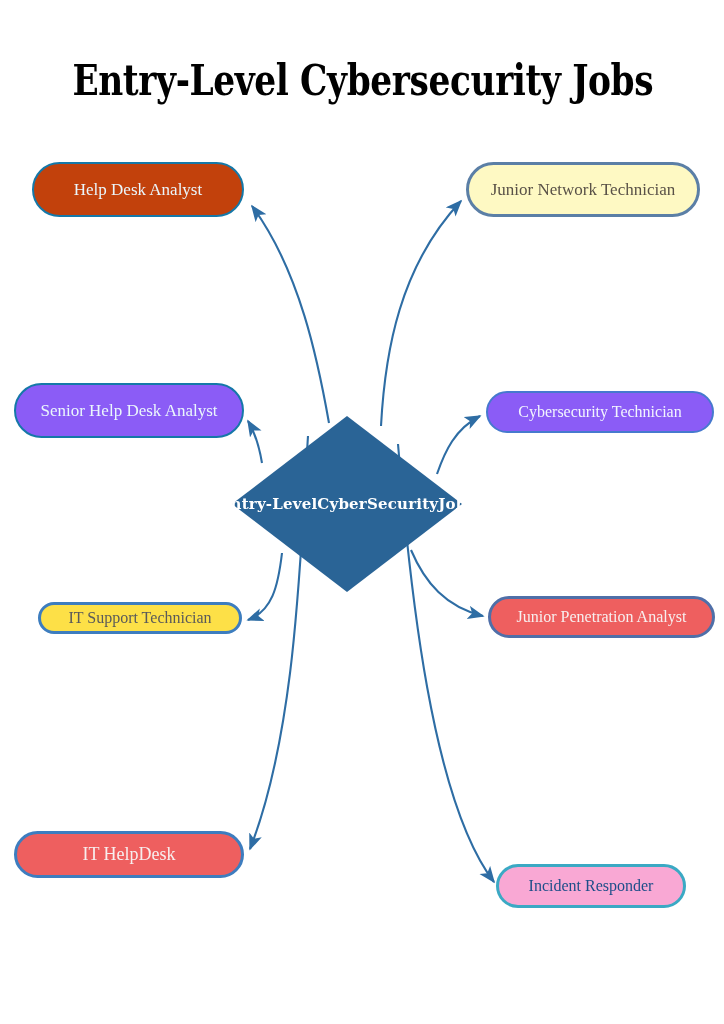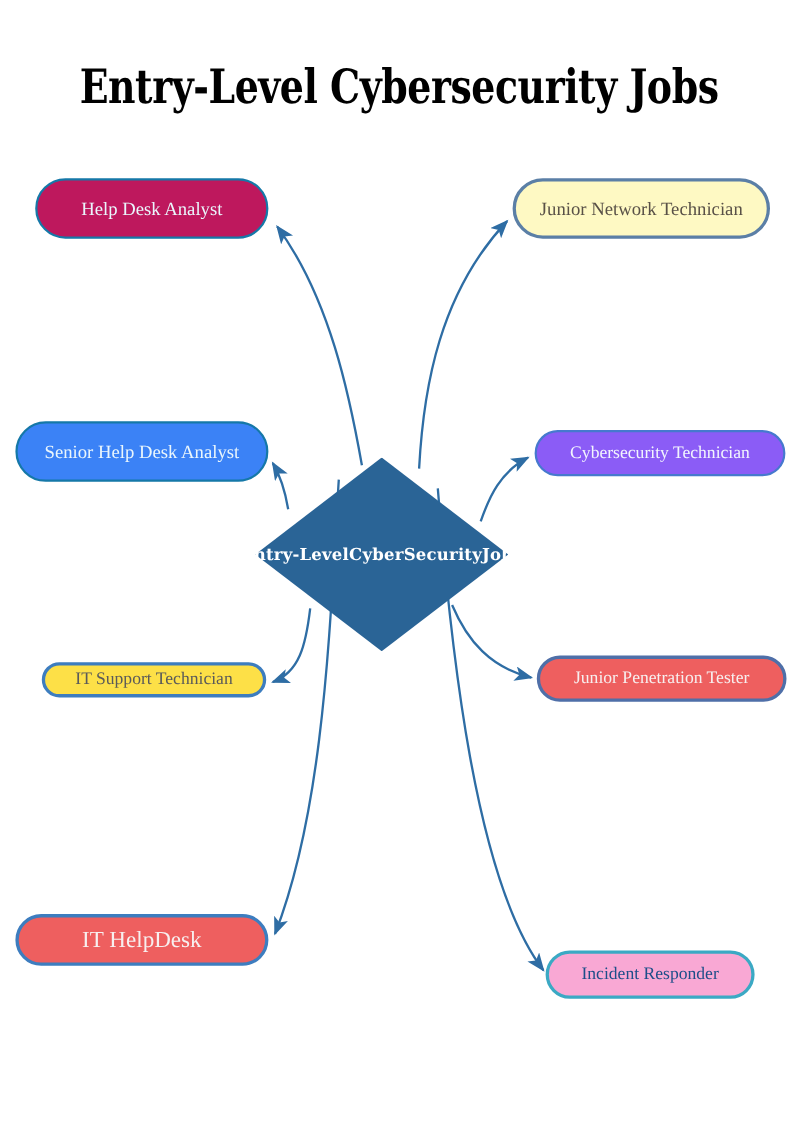--- a/index.html
+++ b/index.html
@@ -96,52 +96,52 @@
     border-radius: 28px;
     border-style: solid;
     text-align: center;
     white-space: nowrap;
     font-family: "Liberation Serif", "DejaVu Serif", serif;
   }
 
   
   .n-help-desk-analyst {
     left: 32px;  top: 131px;  width: 212px; height: 55px;
-    background: #be185d; border: 2px solid #1578A8;
+    background: #c2410c; border: 2px solid #1578A8;
     color: #EAF6FC; font-size: 17px;
   }
   .n-junior-network-technician {
     left: 466px; top: 131px;  width: 234px; height: 55px;
     background: #fef9c3; border: 3px solid #5B7FA6;
     color: #595147; font-size: 17px;
   }
   .n-senior-help-desk-analyst {
     left: 14px;  top: 352px;  width: 230px; height: 55px;
-    background: #3b82f6; border: 2px solid #1578A8;
+    background: #8b5cf6; border: 2px solid #1578A8;
     color: #EAF6FC; font-size: 17px;
   }
   .n-cybersecurity-technician {
     left: 486px; top: 360px;  width: 228px; height: 42px;
     background: #8b5cf6; border: 2px solid #4679CE;
     color: #F2F5FE; font-size: 16px; border-radius: 22px;
   }
   .n-it-support-technician {
     left: 38px;  top: 571px;  width: 204px; height: 32px;
     background: #fde047; border: 3px solid #3D7DBF;
     color: #5A5A5A; font-size: 16px; border-radius: 22px; text-align: right;
   }
   .n-junior-penetration-tester {
     left: 488px; top: 565px;  width: 227px; height: 42px;
     background: #EE5F5F; border: 3px solid #4F6FA8;
     color: #F7EFEF; font-size: 16px; border-radius: 22px;
   }
   .n-it-helpdesk {
     left: 14px;  top: 800px;  width: 230px; height: 47px;
     background: #EE5F5F; border: 3px solid #3D7DBF;
-    color: #F7EFEF; font-size: 21px; border-radius: 24px;
+    color: #F7EFEF; font-size: 18px; border-radius: 24px;
   }
   .n-incident-responder {
     left: 496px; top: 833px;  width: 190px; height: 44px;
     background: #f9a8d4; border: 3px solid #3BA9C4;
     color: #1D4E89; font-size: 16px; border-radius: 23px;
   }
 </style>
 </head>
 <body>
 
@@ -198,21 +198,21 @@
 
   <div class="node n-cybersecurity-technician">
     <span>Cybersecurity Technician</span>
   </div>
 
   <div class="node n-it-support-technician">
     <span>IT Support Technician</span>
   </div>
 
   <div class="node n-junior-penetration-tester">
-    <span>Junior Penetration Tester</span>
+    <span>Junior Penetration Analyst</span>
   </div>
 
   <div class="node n-it-helpdesk">
     <span>IT HelpDesk</span>
   </div>
 
   <div class="node n-incident-responder">
     <span>Incident Responder</span>
   </div>
 

